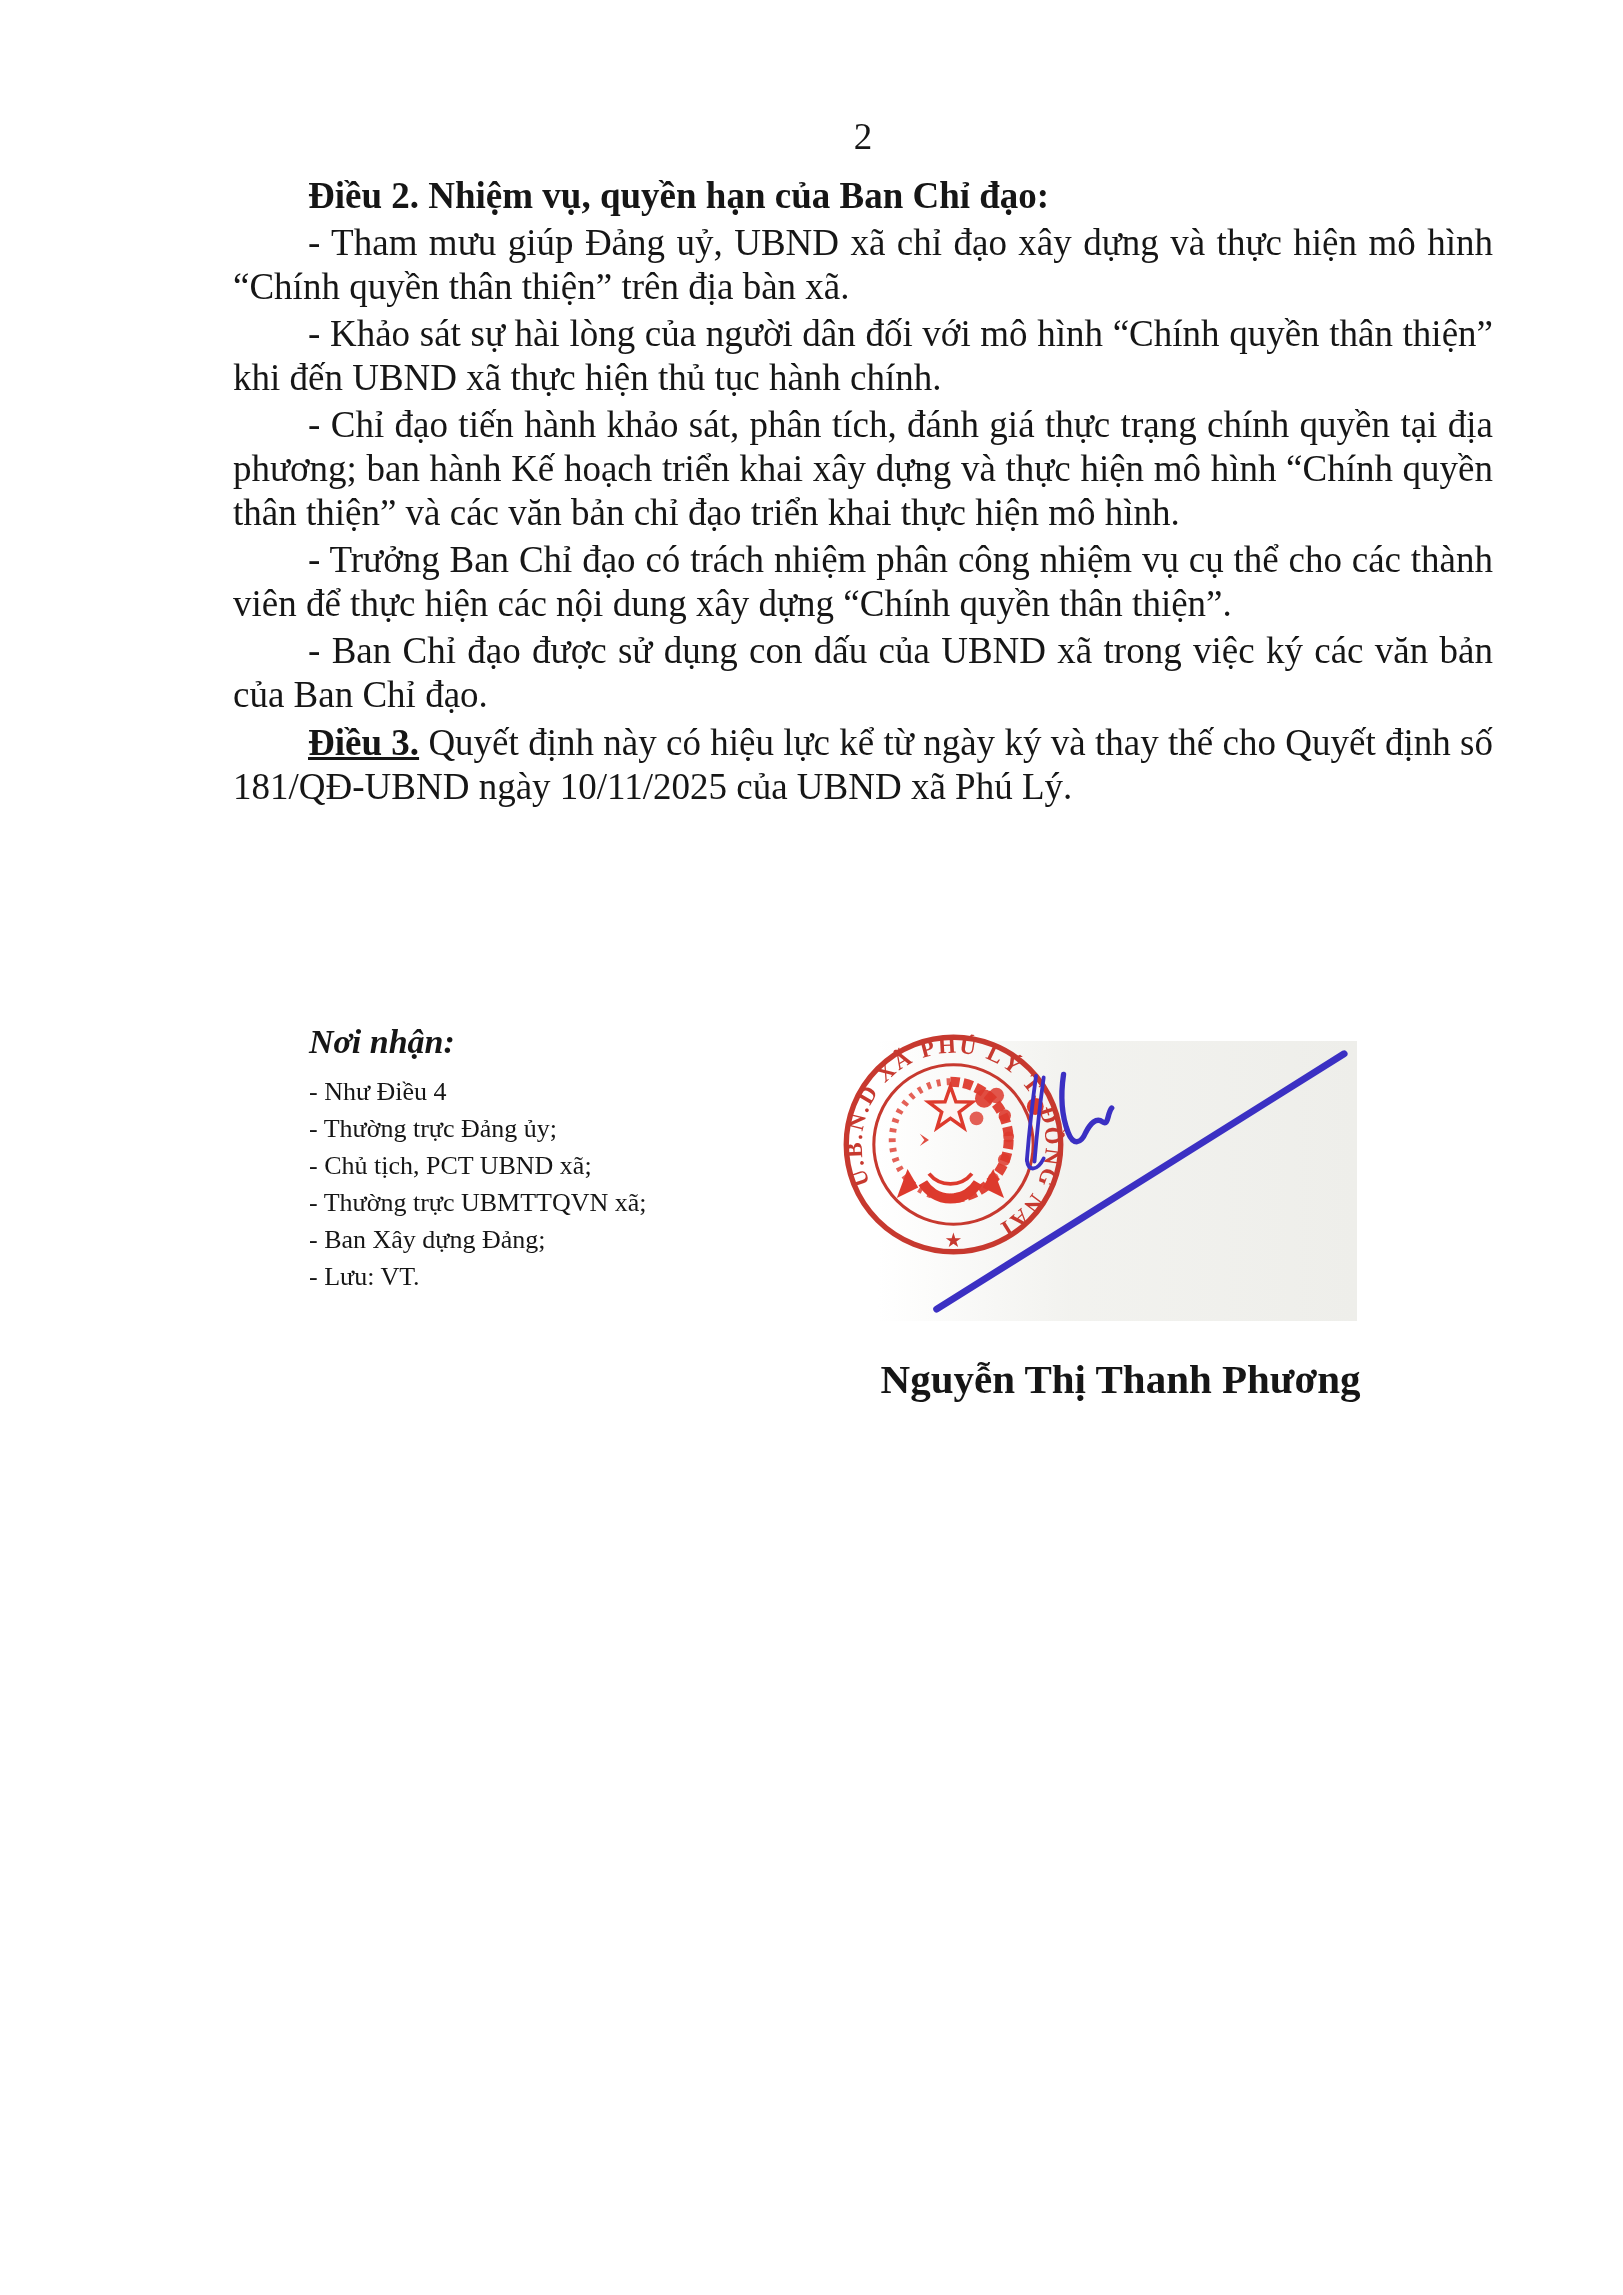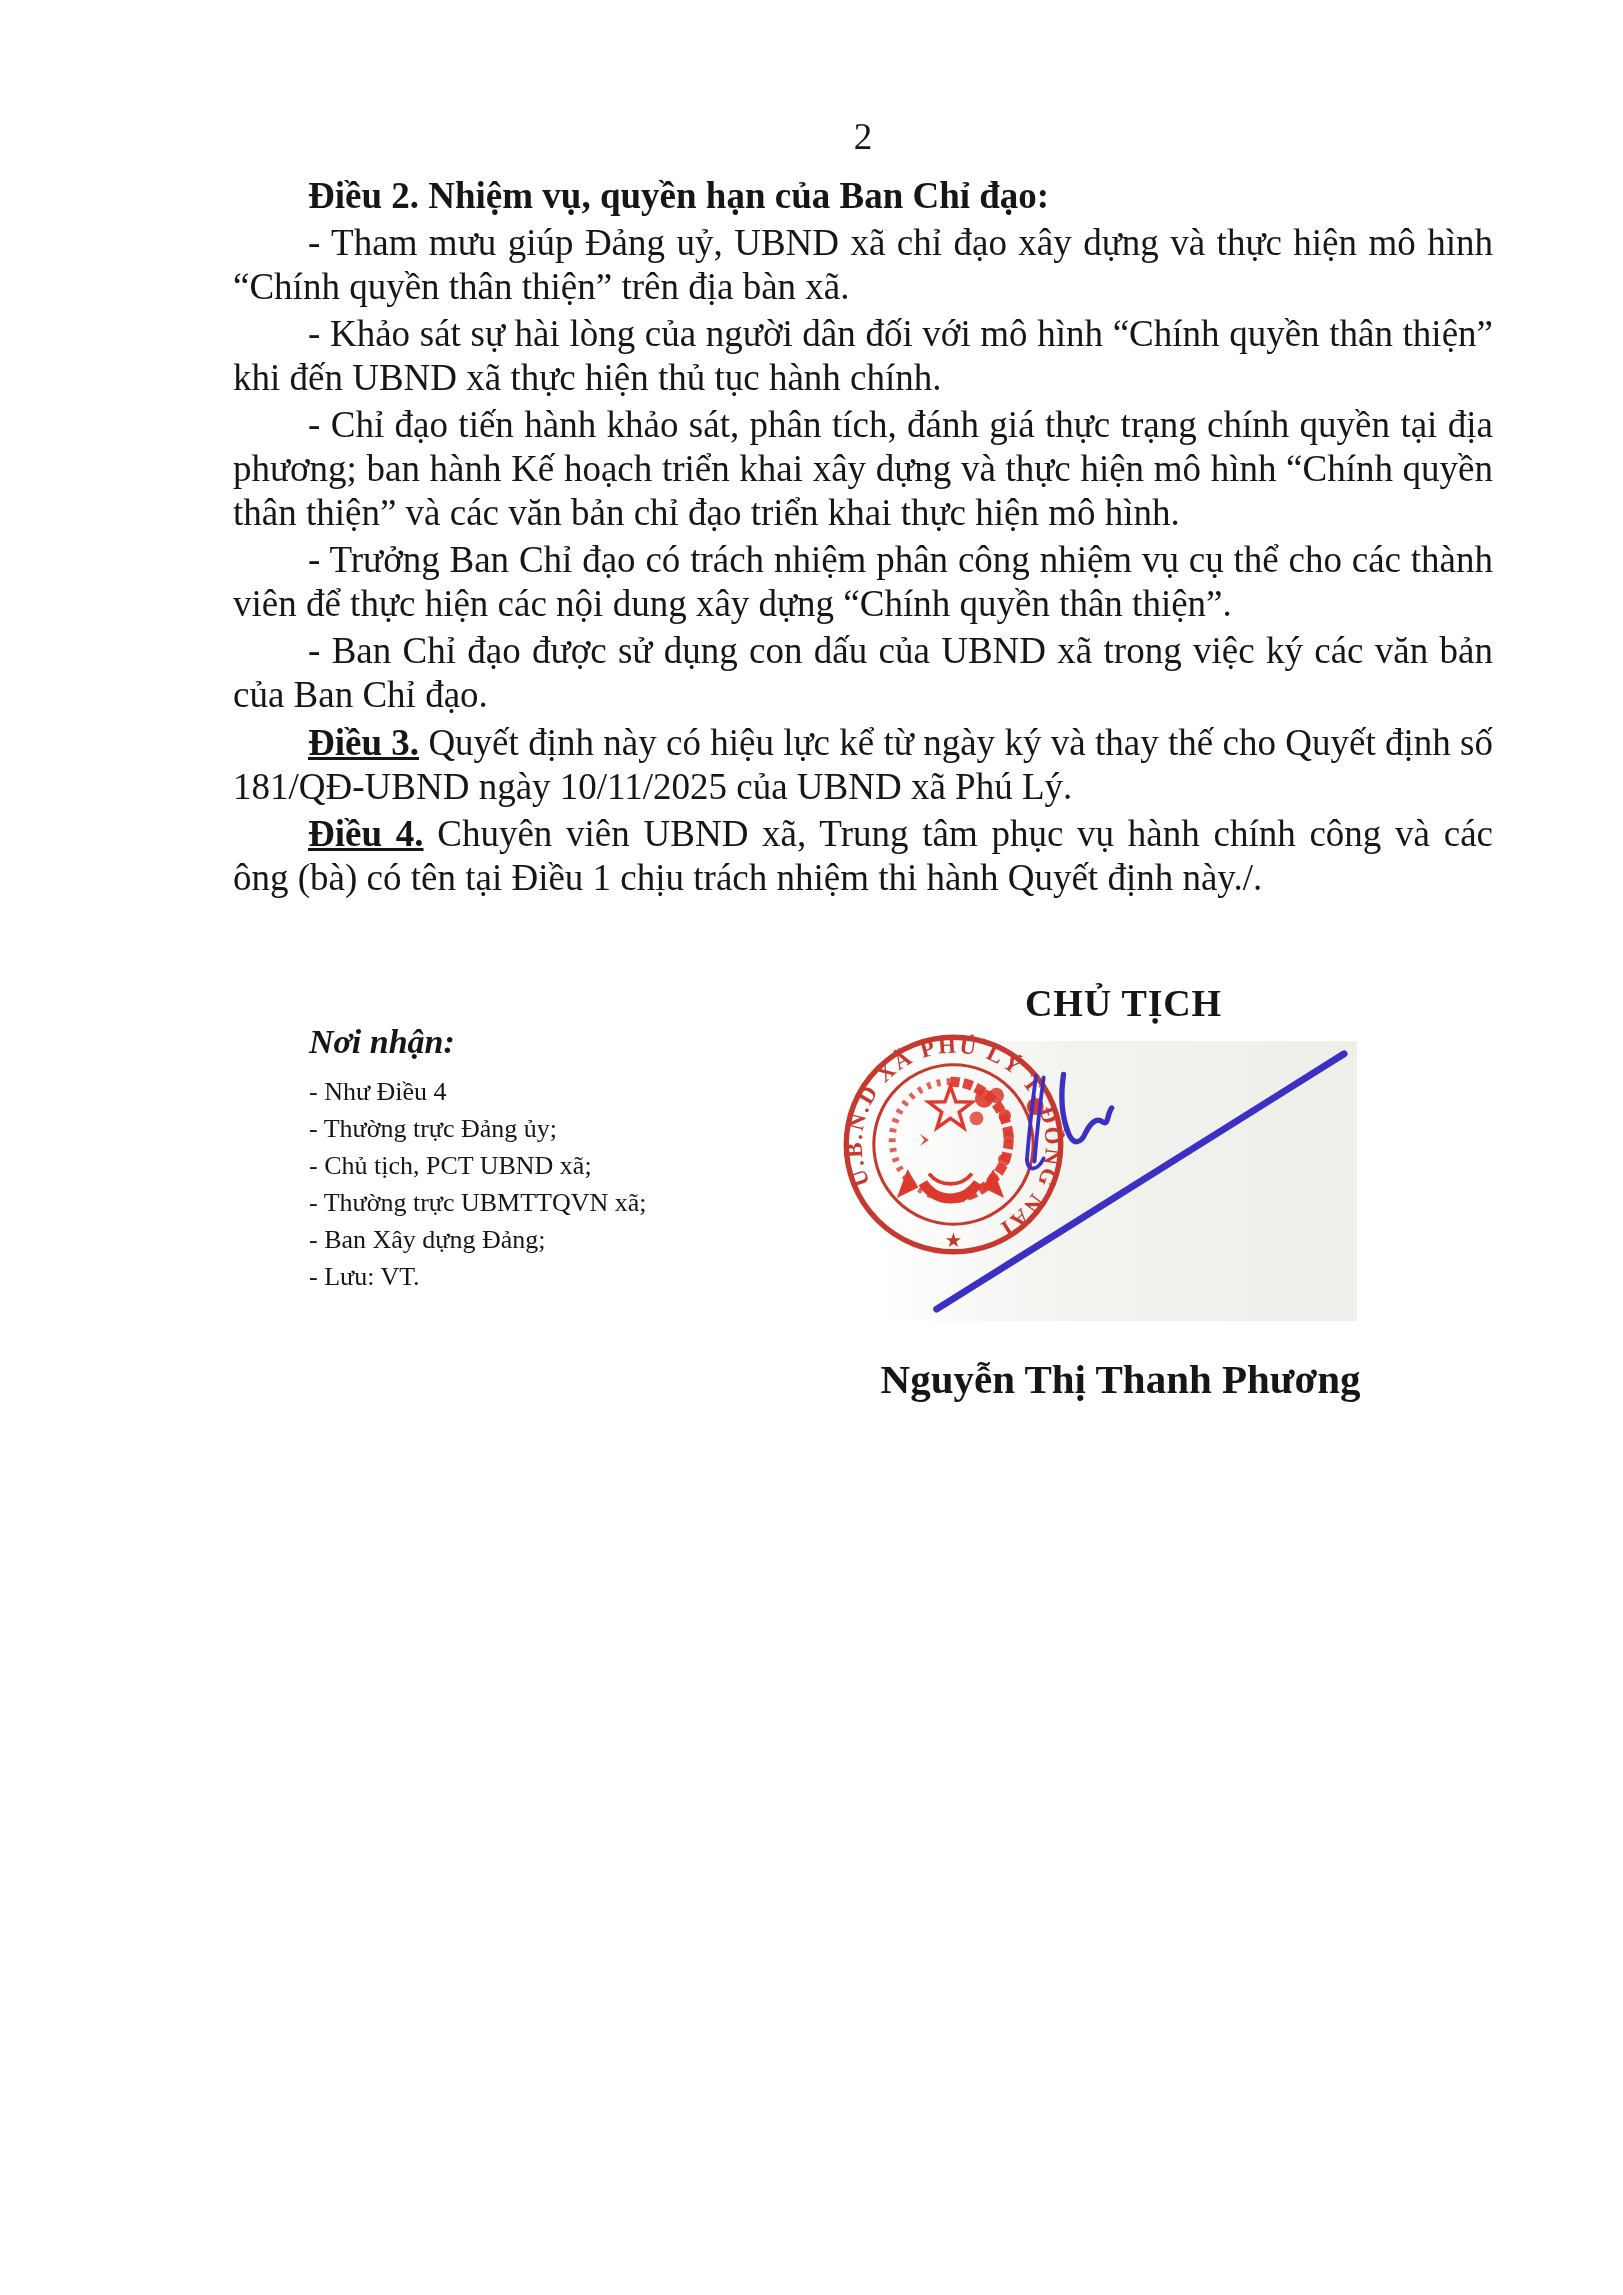--- a/index.html
+++ b/index.html
@@ -83,38 +83,36 @@
   <div class="page-number">2</div>
 
   <div class="content">
     <p class="heading">Điều 2. Nhiệm vụ, quyền hạn của Ban Chỉ đạo:</p>
     <p><span class="lead"></span><span>- Tham mưu giúp Đảng uỷ, UBND xã chỉ đạo xây dựng và thực hiện mô hình “Chính quyền thân thiện” trên địa bàn xã.</span></p>
     <p><span class="lead"></span><span>- Khảo sát sự hài lòng của người dân đối với mô hình “Chính quyền thân thiện” khi đến UBND xã thực hiện thủ tục hành chính.</span></p>
     <p><span class="lead"></span><span>- Chỉ đạo tiến hành khảo sát, phân tích, đánh giá thực trạng chính quyền tại địa phương; ban hành Kế hoạch triển khai xây dựng và thực hiện mô hình “Chính quyền thân thiện” và các văn bản chỉ đạo triển khai thực hiện mô hình.</span></p>
     <p><span class="lead"></span><span>- Trưởng Ban Chỉ đạo có trách nhiệm phân công nhiệm vụ cụ thể cho các thành viên để thực hiện các nội dung xây dựng “Chính quyền thân thiện”.</span></p>
     <p><span class="lead"></span><span>- Ban Chỉ đạo được sử dụng con dấu của UBND xã trong việc ký các văn bản của Ban Chỉ đạo.</span></p>
     <p><span class="lead">Điều 3.</span><span> Quyết định này có hiệu lực kể từ ngày ký và thay thế cho Quyết định số 181/QĐ-UBND ngày 10/11/2025 của UBND xã Phú Lý.</span></p>
-    <p><span class="lead">Điều 4.</span><span> Chuyên viên UBND xã, Trung tâm phục vụ hành chính công và các ông (bà) có tên tại Điều 1 chịu trách nhiệm thi hành Quyết định này./.</span></p>
   </div>
 
   <div class="scan-bg"></div>
 
   <div class="recipients">
     <div class="recipients-label">Nơi nhận:</div>
     <ul>
       <li>- Như Điều 4</li>
       <li>- Thường trực Đảng ủy;</li>
       <li>- Chủ tịch, PCT UBND xã;</li>
       <li>- Thường trực UBMTTQVN xã;</li>
       <li>- Ban Xây dựng Đảng;</li>
       <li>- Lưu: VT.</li>
     </ul>
   </div>
 
-  <div class="signer-title">CHỦ TỊCH</div>
 
   <svg class="seal-svg" viewBox="0 0 312 312" xmlns="http://www.w3.org/2000/svg">
     <g>
       <circle class="seal-ring" cx="156" cy="156" r="140" stroke-width="7"></circle>
       <circle class="seal-ring" cx="156" cy="156" r="104" stroke-width="4"></circle>
     </g>
     <defs>
       <path id="sealTextPath" d="M50,212 A120,120 0 1 1 64,233" fill="none"></path>
     </defs>
     <text class="seal-text">

